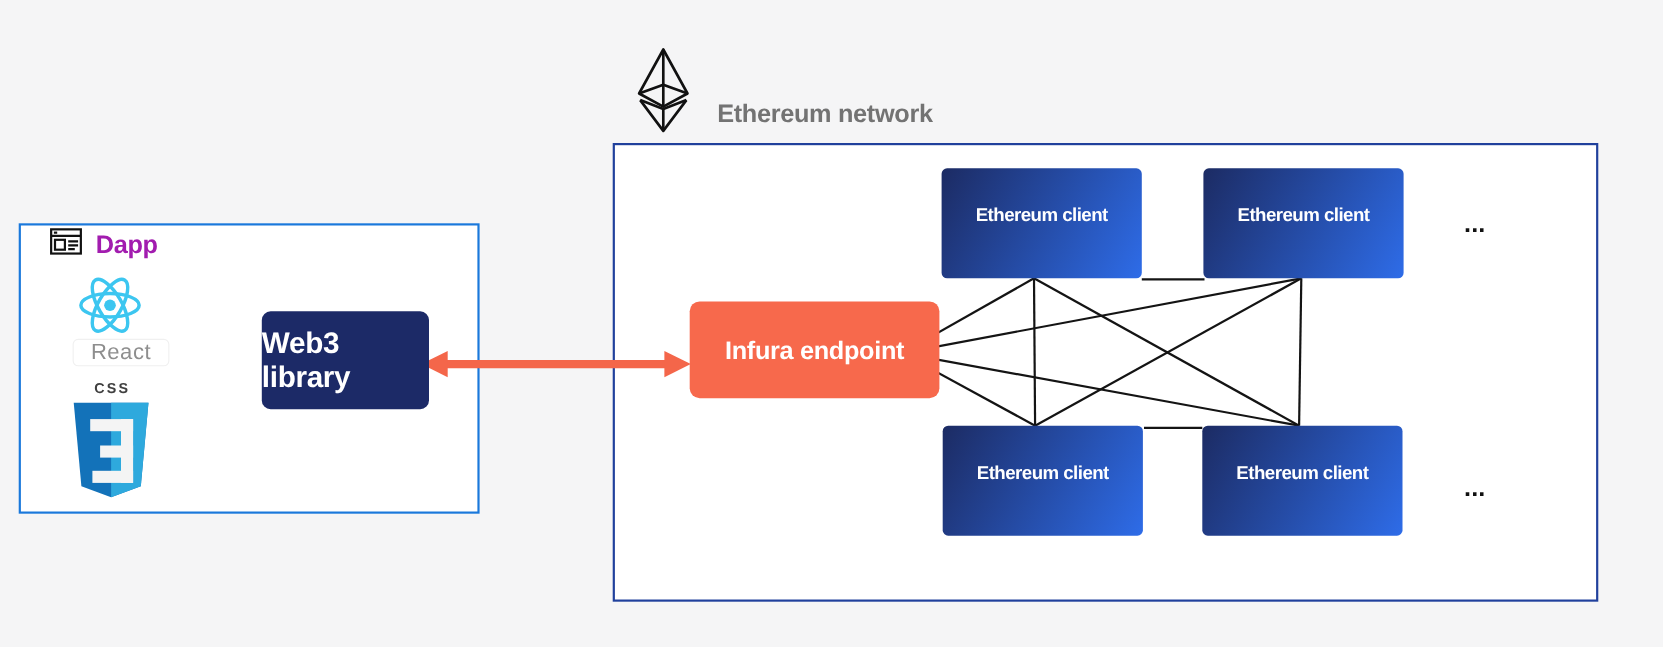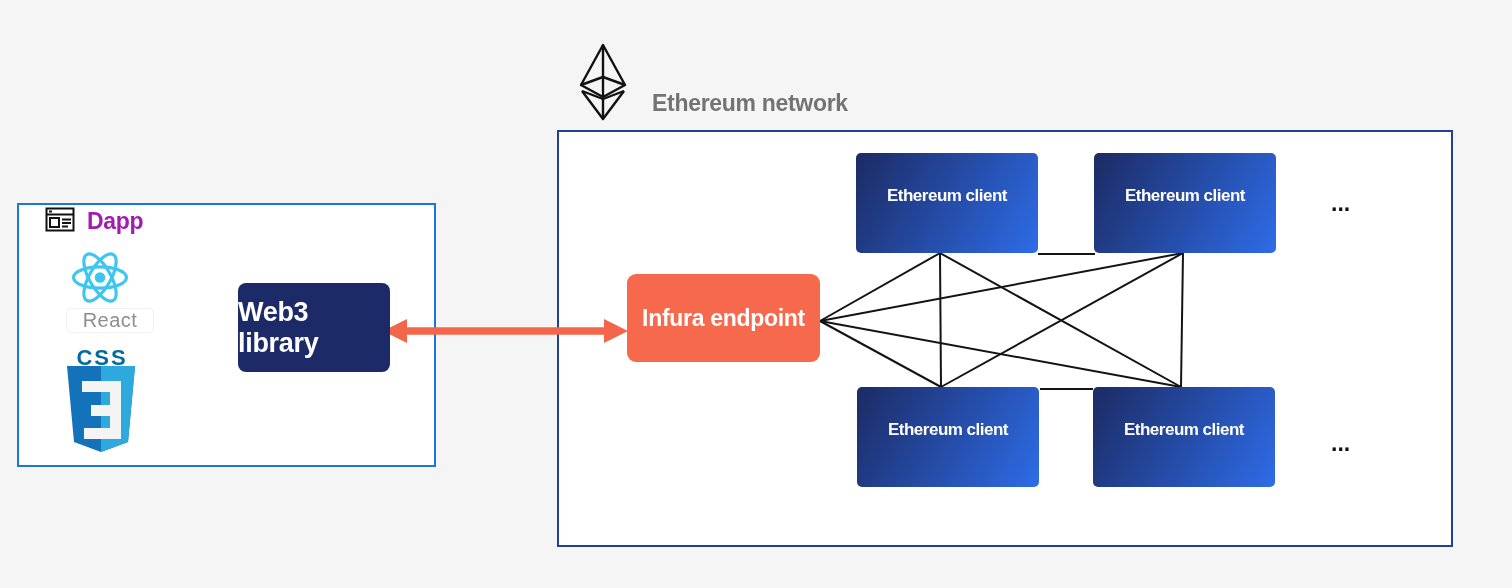--- a/index.html
+++ b/index.html
@@ -4,33 +4,33 @@
 <style>
   html,body{margin:0;padding:0;}
   body{font-family:"Liberation Sans",sans-serif;background:#f5f5f6;}
   .stage{position:relative;width:1512px;height:588px;background:#f5f5f6;overflow:hidden;}
   .abs{position:absolute;box-sizing:border-box;}
   .dapp-box{left:17px;top:203px;width:419px;height:264px;background:#ffffff;border:2px solid #1a78db;}
   .dapp-header{left:45px;top:207px;display:flex;align-items:center;gap:12px;}
   .dapp-title{font-size:23px;font-weight:bold;color:#a21caf;letter-spacing:-0.3px;}
   .react-logo{left:71px;top:246px;width:58px;height:63px;}
   .react-label{left:66px;top:308px;width:88px;text-align:center;font-size:20px;color:#8e8e8e;border:1px solid #f0f0f0;border-radius:5px;letter-spacing:0.5px;}
-  .css-word{left:75px;top:345px;width:54px;text-align:center;font-size:22px;font-weight:bold;color:#0369a1;letter-spacing:2px;}
+  .css-word{left:75px;top:345px;width:54px;text-align:center;font-size:13px;font-weight:bold;color:#404040;letter-spacing:2px;}
   .css-shield{left:64px;top:366px;width:74px;height:92px;}
   .web3-box{left:218px;top:283px;width:152px;height:89px;background:#1c2a67;border-radius:8px;color:#fff;font-size:27px;font-weight:bold;display:flex;align-items:center;justify-content:center;letter-spacing:-0.3px;margin-left:20px;}
   .json-label{left:428px;top:299px;width:144px;text-align:center;font-size:22px;font-weight:bold;color:#111;letter-spacing:-0.3px;}
   .net-box{left:557px;top:130px;width:896px;height:417px;background:#ffffff;border:2px solid #20409c;}
   .eth-logo{left:579px;top:43px;width:48px;height:78px;}
   .net-title{left:652px;top:90px;font-size:23px;font-weight:bold;color:#737373;letter-spacing:-0.3px;}
   .client{width:182px;height:100px;border-radius:5px;background:linear-gradient(120deg,#1c2b63 0%,#2e6ce8 100%);color:#fff;font-size:17px;font-weight:bold;display:flex;align-items:center;justify-content:center;padding-bottom:14px;letter-spacing:-0.5px;}
   .client-tl{left:856px;top:153px;}
   .client-tr{left:1094px;top:153px;}
   .client-bl{left:857px;top:387px;}
   .client-br{left:1093px;top:387px;}
-  .infura-box{left:627px;top:274px;width:193px;height:88px;background:#f7694c;border-radius:9px;color:#fff;font-size:23px;font-weight:bold;display:flex;align-items:center;justify-content:center;letter-spacing:-0.3px;}
+  .infura-box{left:627px;top:274px;width:227px;height:88px;background:#f7694c;border-radius:9px;color:#fff;font-size:23px;font-weight:bold;display:flex;align-items:center;justify-content:center;letter-spacing:-0.3px;}
   .dots{font-size:23px;font-weight:bold;color:#111;}
   .dots-top{left:1331px;top:190px;}
   .dots-bottom{left:1331px;top:430px;}
   svg.overlay{left:0;top:0;width:1512px;height:588px;pointer-events:none;}
 </style>
 </head>
 <body>
 
 <div class="stage">
 

